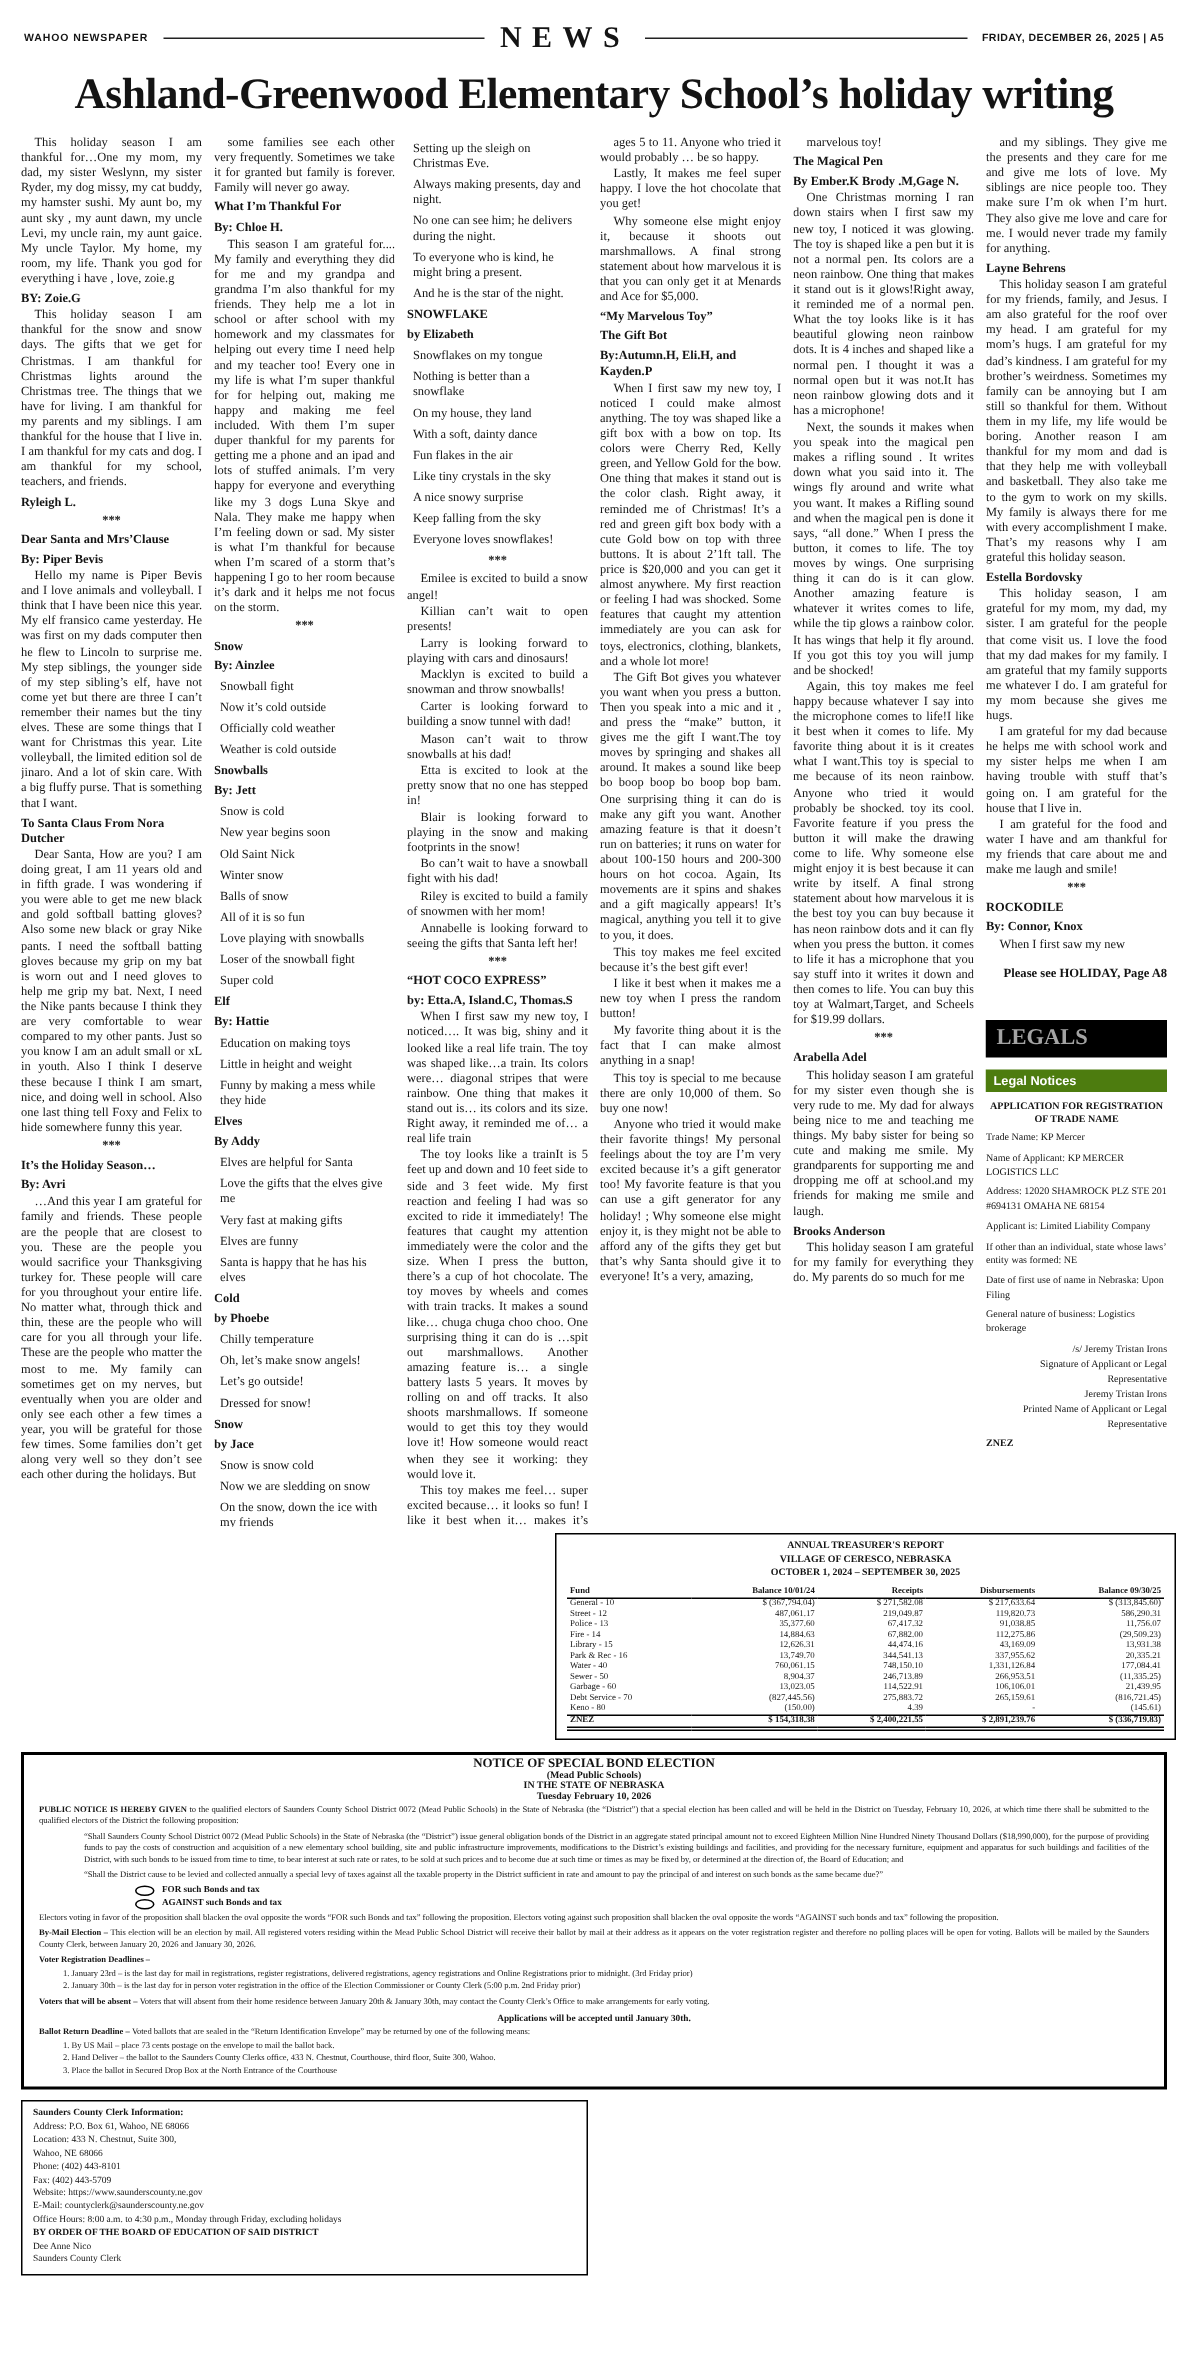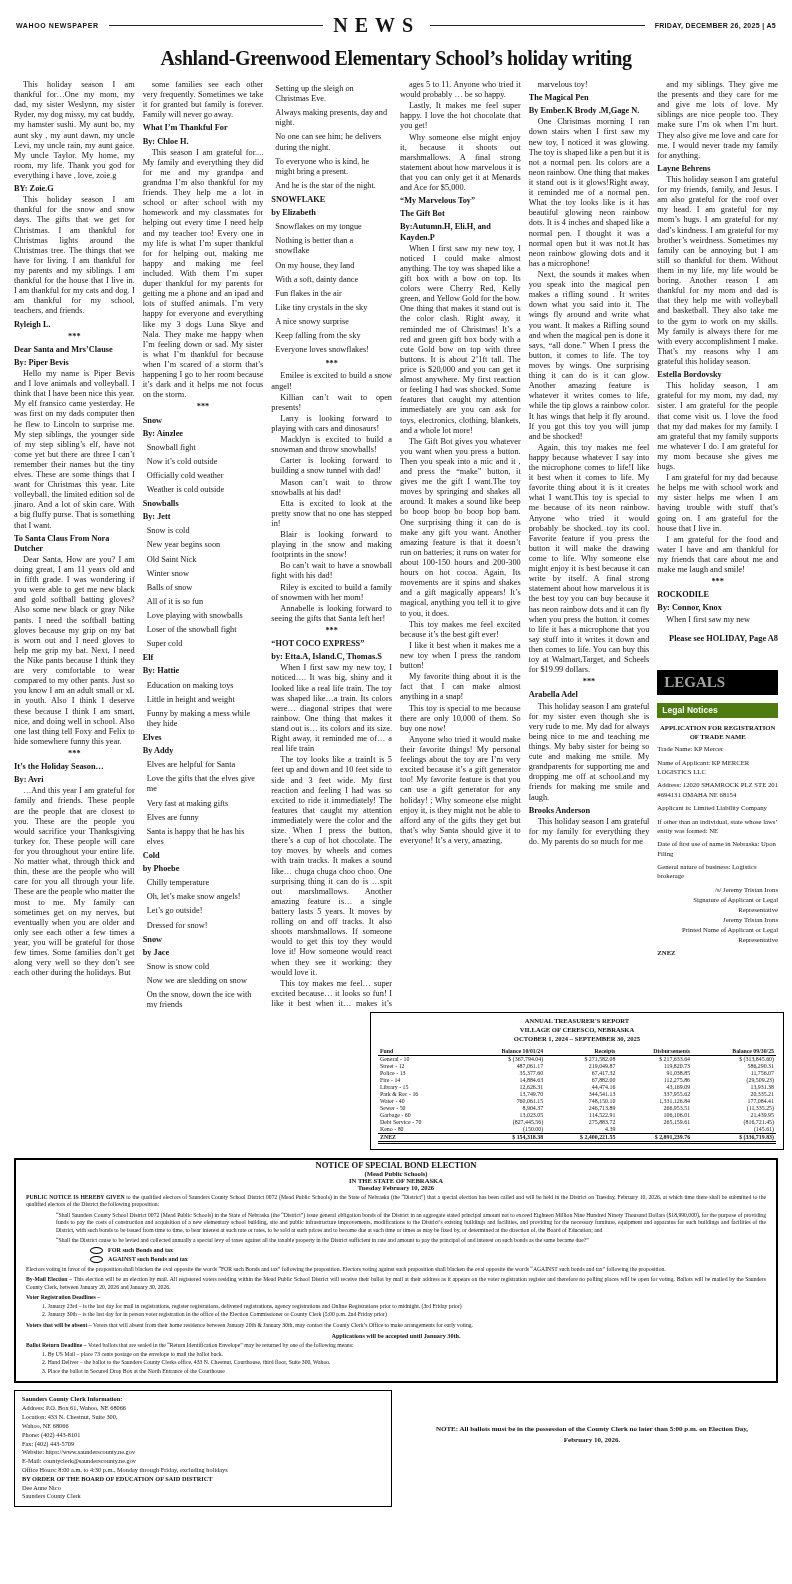--- a/index.html
+++ b/index.html
@@ -5,21 +5,21 @@
   html,body{margin:0;padding:0;background:#d8d8d8;}
   .page{width:792px;height:1584px;background:#ffffff;margin:0 auto;position:relative;
         font-family:"Liberation Serif",serif;color:#141414;overflow:hidden;}
   
   .masthead{display:flex;align-items:center;padding:14px 16px 2px;}
   .mh-left{font-family:"Liberation Sans",sans-serif;font-size:7px;font-weight:bold;letter-spacing:.6px;}
   .mh-rule{flex:1;border-top:1px solid #222;margin:0 10px;height:0;}
   .mh-center{font-size:20px;letter-spacing:7px;font-weight:600;}
   .mh-right{font-family:"Liberation Sans",sans-serif;font-size:7px;font-weight:bold;letter-spacing:.3px;}
   
-  .headline{text-align:center;font-weight:bold;font-size:20px;letter-spacing:-.4px;margin:8px 12px 10px;}
+  .headline{text-align:center;font-weight:bold;font-size:29px;letter-spacing:-.4px;margin:8px 12px 10px;}
   
   .cols{display:flex;gap:8px;padding:0 14px;height:928px;overflow:hidden;text-align:justify;}
   .col{flex:1 1 0;min-width:0;overflow:hidden;font-size:8.3px;line-height:1.22;}
   .col6{display:flex;flex-direction:column;}
   .blk-p{margin:0 0 1px;text-indent:9px;}
   .blk-h{font-weight:bold;margin:3px 0 1px;text-align:left;}
   .blk-line{margin:4px;text-align:left;}
   .blk-sep{text-align:center;font-weight:bold;margin:2px 0;}
   .continuation{text-align:right;font-weight:bold;font-size:8.4px;margin:8px 0 0;}
   
@@ -395,16 +395,15 @@
         <div class="ck">Wahoo, NE 68066</div>
         <div class="ck">Phone: (402) 443-8101</div>
         <div class="ck">Fax: (402) 443-5709</div>
         <div class="ck">Website: https://www.saunderscounty.ne.gov</div>
         <div class="ck">E-Mail: countyclerk@saunderscounty.ne.gov</div>
         <div class="ck">Office Hours: 8:00 a.m. to 4:30 p.m., Monday through Friday, excluding holidays</div>
         <div class="ck-b">BY ORDER OF THE BOARD OF EDUCATION OF SAID DISTRICT</div>
         <div class="ck">Dee Anne Nico</div>
         <div class="ck">Saunders County Clerk</div>
       </section>
-    <div class="note">NOTE: All ballots must be in the possession of the County Clerk no later than 5:00 p.m. on Election Day, February 10, 2026.</div>
   </div>
 
 </div>
 
 </body></html>

